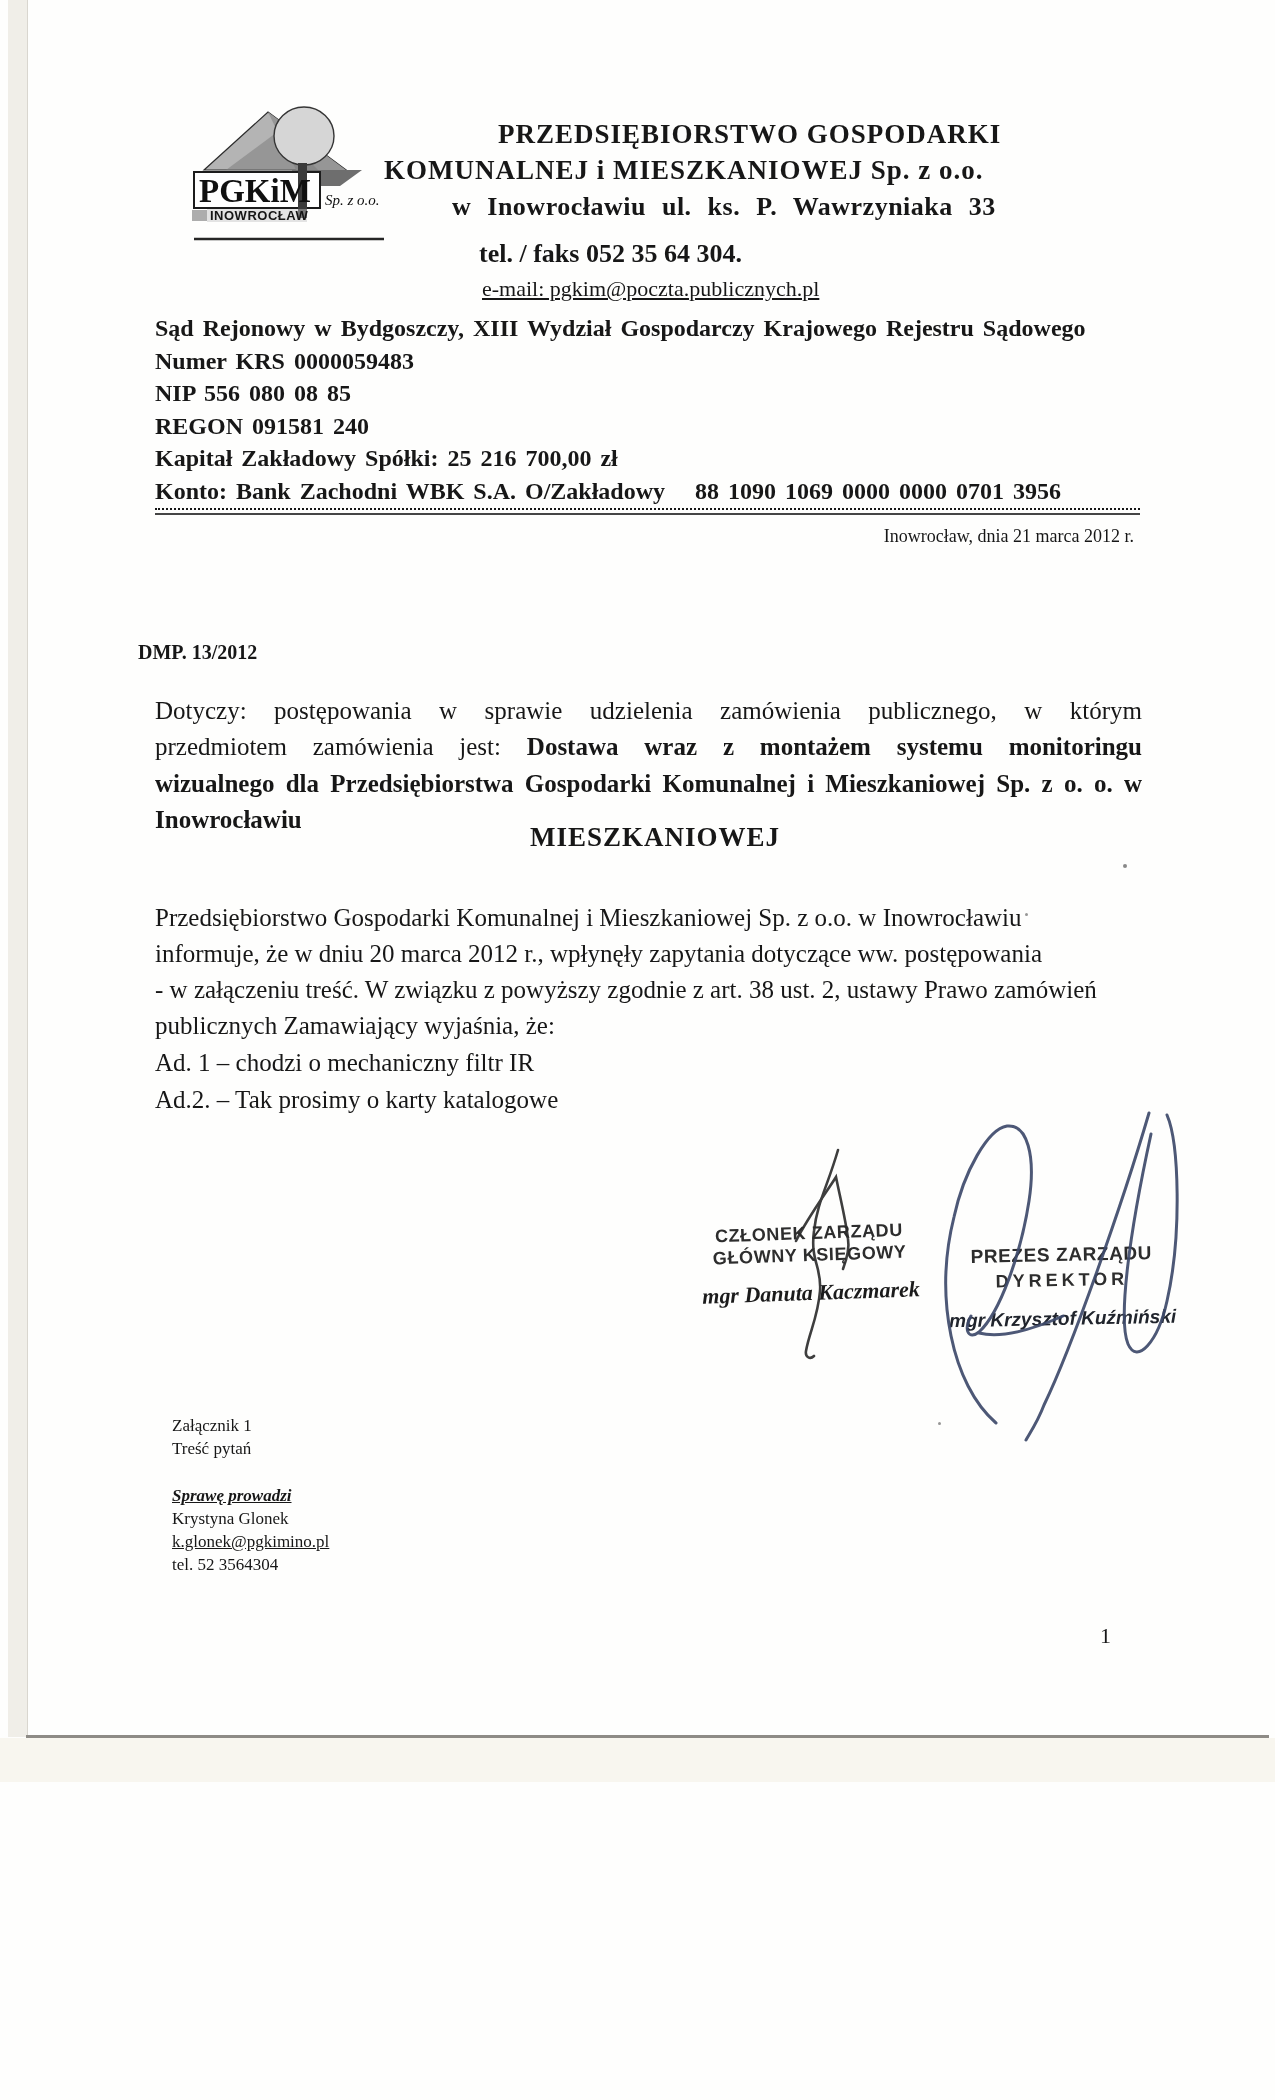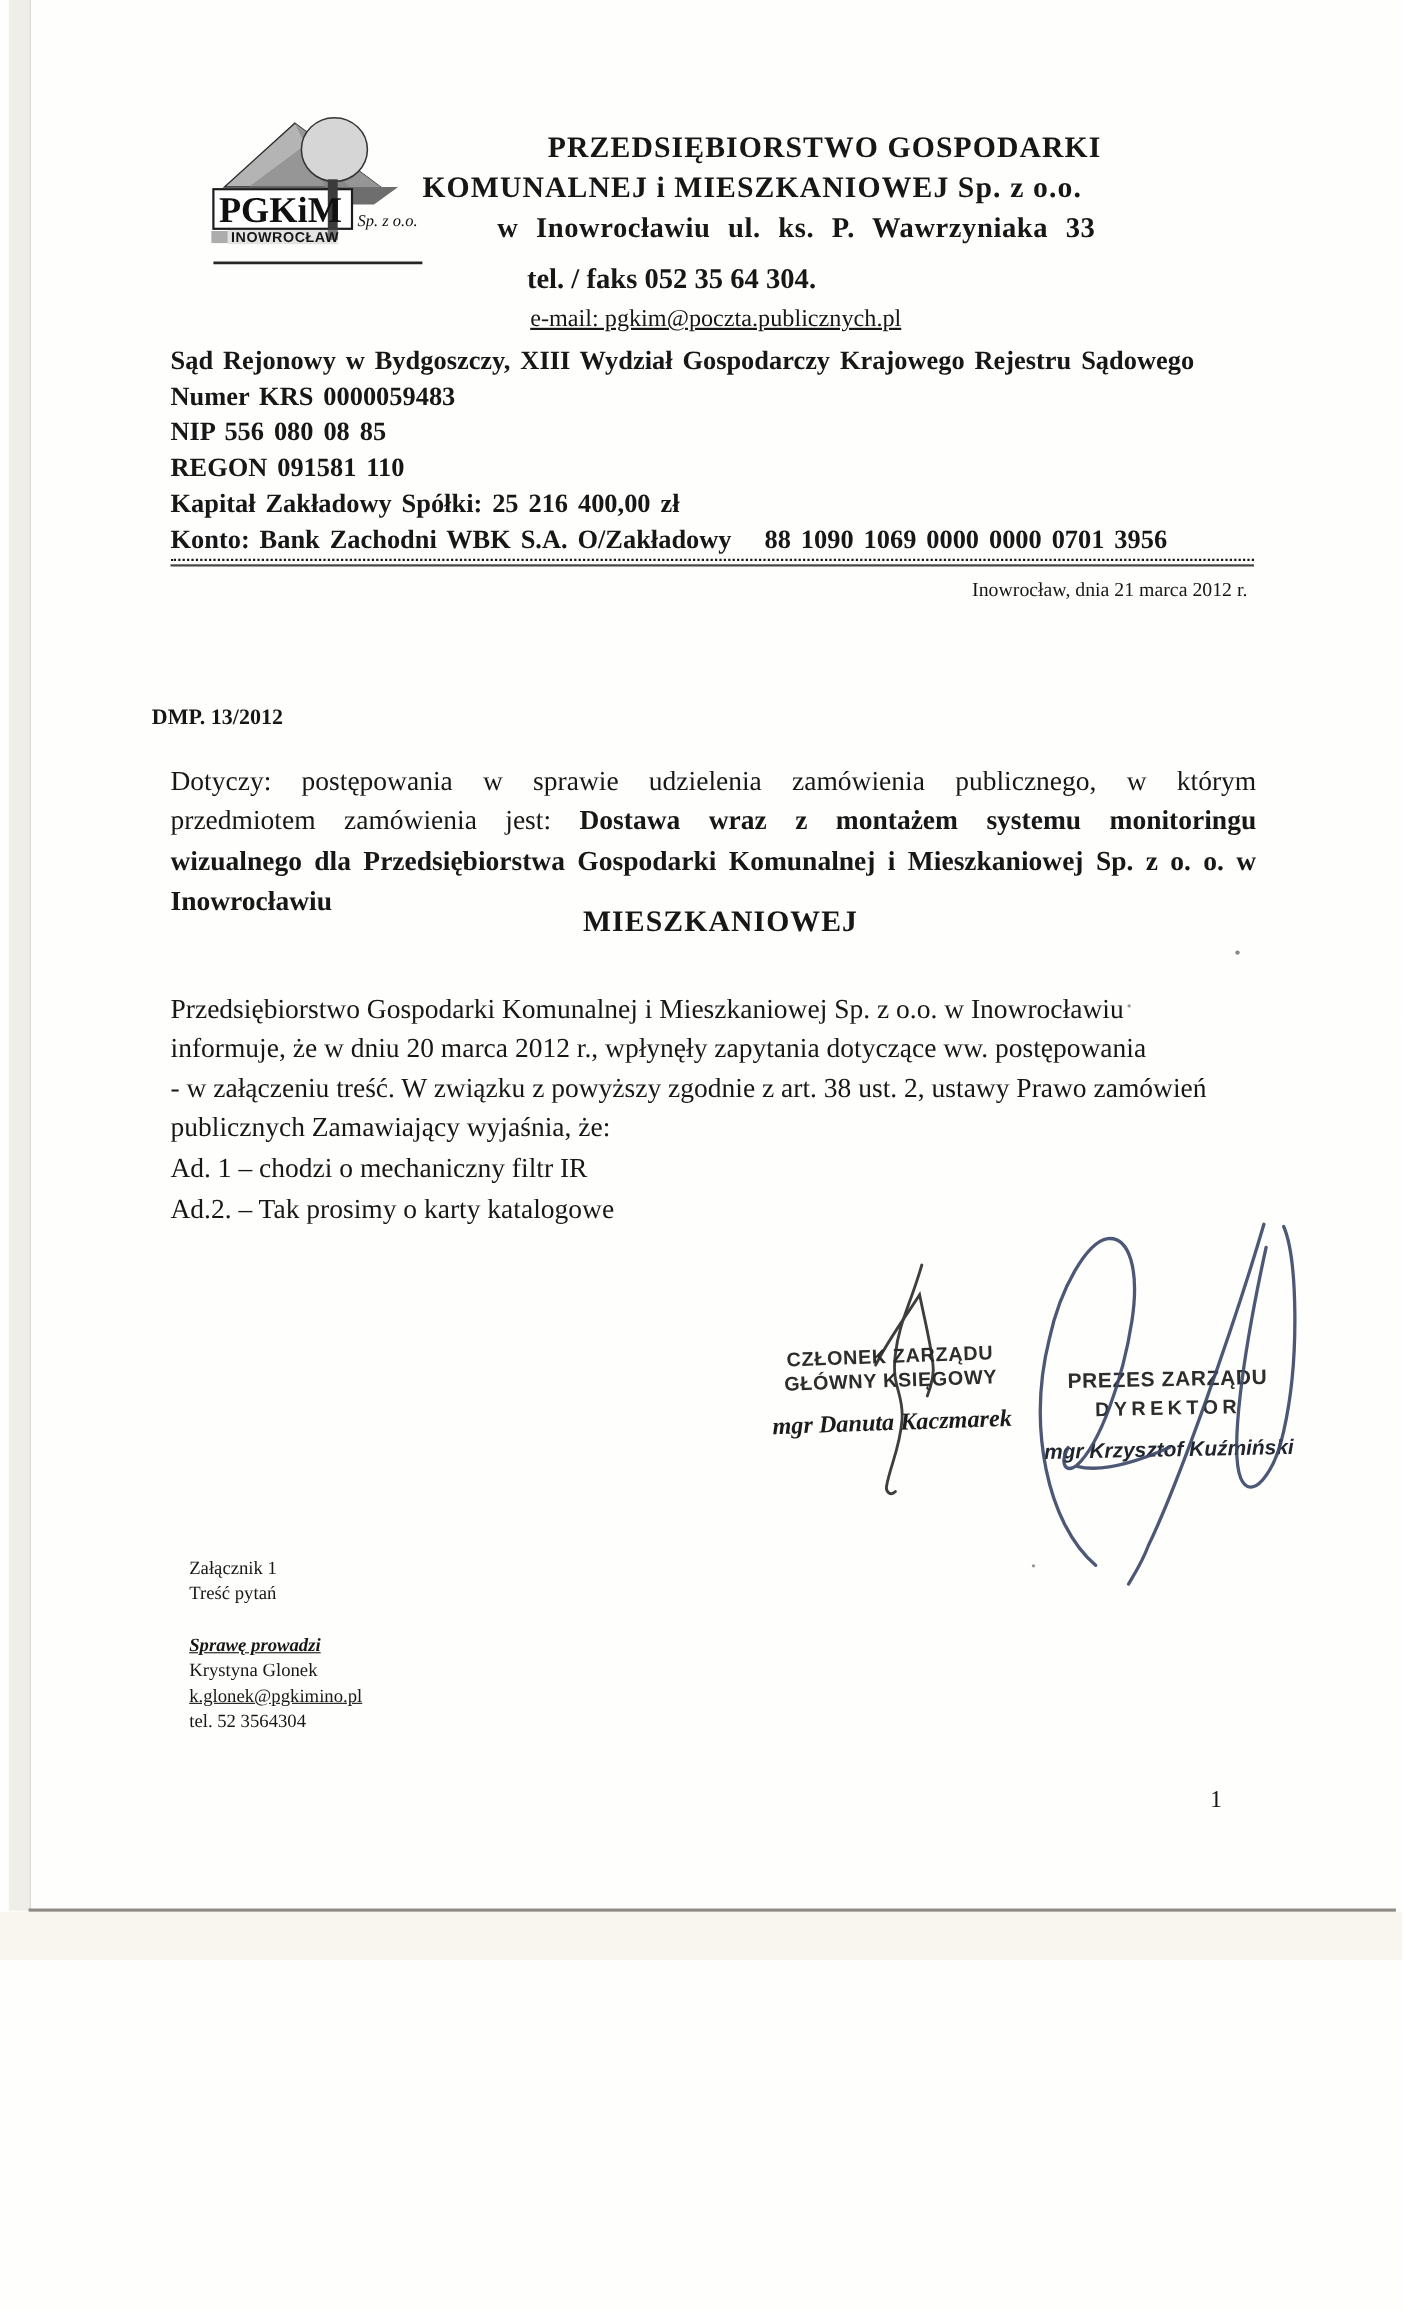--- a/index.html
+++ b/index.html
@@ -75,22 +75,22 @@
   <div class="hl" style="left:498px; top:119px; font-size:27px; letter-spacing:1px;">PRZEDSIĘBIORSTWO GOSPODARKI</div>
   <div class="hl" style="left:384px; top:155px; font-size:27px; letter-spacing:1px;">KOMUNALNEJ i MIESZKANIOWEJ Sp. z o.o.</div>
   <div class="hl" style="left:452px; top:192px; font-size:26px; word-spacing:9px; letter-spacing:.5px;">w Inowrocławiu ul. ks. P. Wawrzyniaka 33</div>
   <div class="hl" style="left:479px; top:239px; font-size:26px;">tel. / faks 052 35 64 304.</div>
   <div class="abs u" style="left:482px; top:276px; font-size:22px;">e-mail: pgkim@poczta.publicznych.pl</div>
 
   <div id="registry">
     <div>Sąd Rejonowy w Bydgoszczy, XIII Wydział Gospodarczy Krajowego Rejestru Sądowego</div>
     <div>Numer KRS 0000059483</div>
     <div>NIP 556 080 08 85</div>
-    <div>REGON 091581 110</div>
-    <div>Kapitał Zakładowy Spółki: 25 216 400,00 zł</div>
+    <div>REGON 091581 240</div>
+    <div>Kapitał Zakładowy Spółki: 25 216 700,00 zł</div>
     <div>
       <span>Konto: Bank Zachodni WBK S.A. O/Zakładowy</span><span class="acct-num">88 1090 1069 0000 0000 0701 3956</span>
     </div>
   </div>
 
   <div class="dotted-rule"></div>
 
   <div class="abs" style="left:694px; top:526px; width:440px; text-align:right; font-size:18px;">Inowrocław, dnia 21 marca 2012 r.</div>
 
   <div class="abs b" style="left:138px; top:641px; font-size:20px;">DMP. 13/2012</div>

